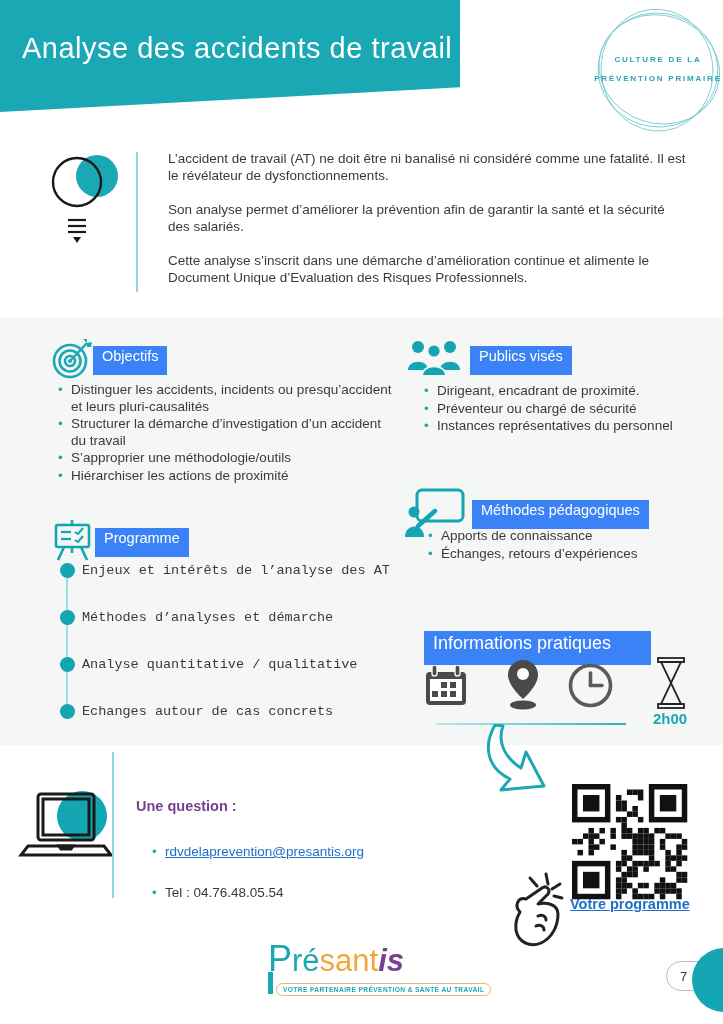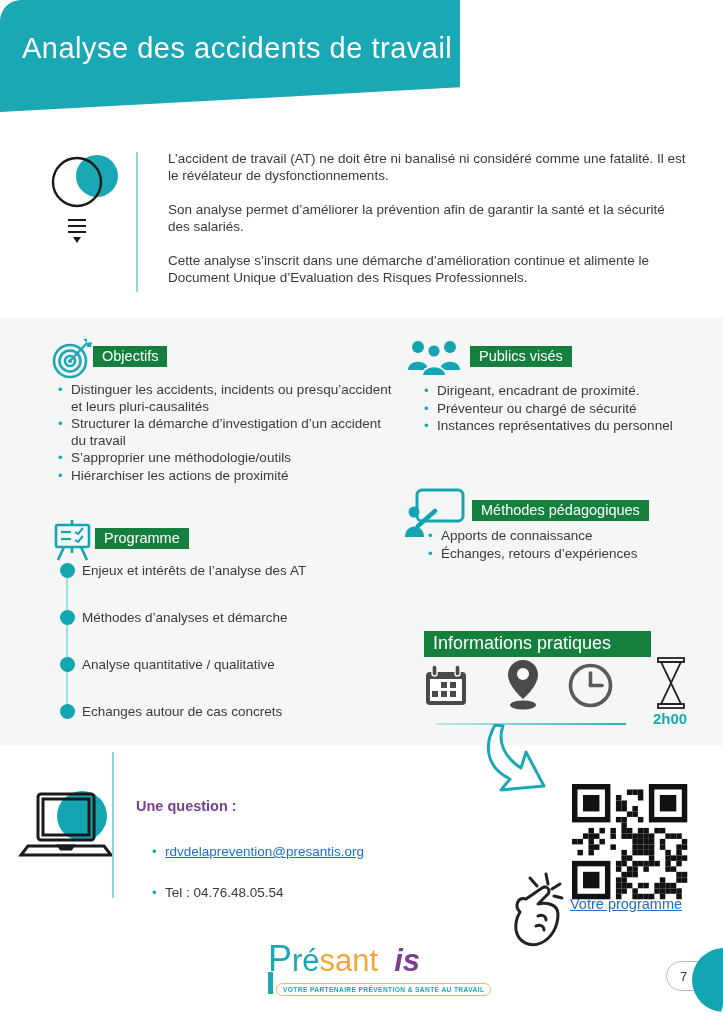--- a/index.html
+++ b/index.html
@@ -1,20 +1,20 @@
 <!DOCTYPE html>
 <html><head>
 <meta charset="utf-8">
 <style>
   * { margin:0; padding:0; box-sizing:border-box; }
   html,body { background:#fff; }
   body { font-family:"Liberation Sans", sans-serif; }
   #page {
     position:relative; width:723px; height:1024px; margin:0 auto;
-    background:#ffffff; overflow:hidden; color:#3b3b3b;border-radius:21px;
+    background:#ffffff; overflow:hidden; color:#3b3b3b;
   }
   
   .banner {
     position:absolute; left:0; top:0; width:460px; height:112px;
     background:#1BA8B5;
     clip-path:polygon(0 0, 100% 0, 100% 78%, 0 100%);
   }
   .banner h1 {
     position:absolute; left:22px; top:32px; color:#fff;
     font-size:29px; font-weight:400; letter-spacing:.5px;
@@ -27,52 +27,52 @@
   }
   
   .intro-icon { position:absolute; left:44px; top:146px; }
   .intro-line { position:absolute; left:136px; top:152px; width:2px; height:140px; background:#8FD5DB; }
   .intro-text { position:absolute; left:152px; top:150px; width:535px; font-size:13.5px; line-height:17px; color:#3a3a3a; }
   .intro-text p { margin-bottom:17px;margin-left:16px; }
   
   .panel { position:absolute; left:0; top:318px; width:723px; height:427px; background:#f5f6f6; }
   
   .sec-label {
-    position:absolute; background:#15803d; color:#fff; font-size:14.5px;
-    padding:2px 9px 3px 9px; white-space:nowrap;
+    position:absolute; background:#3b82f6; color:#fff; font-size:14.5px;
+    padding:2px 9px 11px 9px; white-space:nowrap;
   }
   
   .blist { position:absolute; list-style:none; font-size:13.5px; line-height:16.5px; color:#3a3a3a; }
   .blist li { position:relative; padding-left:13px; margin-bottom:1px; }
   .blist li::before { content:"•"; position:absolute; left:0; top:0; color:#1BA8B5; }
   
   .timeline { position:absolute; left:60px; top:556px; width:335px; height:165px; }
   .tl-line { position:absolute; left:6px; top:10px; width:2px; height:140px; background:#9FDDE2; }
   .tl-item { position:absolute; left:0; height:16px; }
   .tl-dot { position:absolute; left:0; top:0; width:15px; height:15px; border-radius:50%; background:#14A5B2; }
-  .tl-label { position:absolute; left:22px; top:0; white-space:nowrap; font-size:13.5px; color:#3a3a3a; }
+  .tl-label { position:absolute; left:22px; top:0; white-space:nowrap; font-size:13.5px; color:#3a3a3a;font-family:Liberation Mono, monospace; }
   
   .duration { position:absolute; left:653px; top:710px; color:#1BA8B5; font-weight:bold; font-size:15px; }
   .info-underline { position:absolute; left:436px; top:723px; width:190px; height:2px;
     background:linear-gradient(90deg,#BCE6EB,#35AEBC); }
   
   .link { color:#1D6FC8; text-decoration:underline; }
   .contact-line { position:absolute; left:112px; top:752px; width:2px; height:146px; background:#8FD5DB; }
   .contact-head { position:absolute; left:136px; top:798px; color:#7B3F92; font-weight:bold; font-size:14.5px; }
   .contact-list { left:152px; top:820px; }
   .contact-list li { margin-bottom:2px;margin-top:24px; }
-  .vp-link { position:absolute; left:570px; top:896px; font-size:14.5px; font-weight:normal; }
+  .vp-link { position:absolute; left:570px; top:896px; font-size:14.5px; font-weight:bold; }
   .qr { position:absolute; left:572px; top:784px; width:116px; height:110px; }
   
   .logo { position:absolute; left:268px; top:942px; width:200px; }
   .logo-row { font-size:31px; letter-spacing:0; line-height:34px; white-space:nowrap; }
   .logo-p { color:#1BA8B5; font-size:36px; font-weight:500; }
   .logo-pre { color:#1BA8B5; }
   .logo-mid { color:#F2A63B; }
-  .logo-suf { color:#7B3F92; font-style:italic; font-weight:bold;margin-left:16px; }
+  .logo-suf { color:#7B3F92; font-style:italic; font-weight:bold; }
   .logo-tag {
     display:inline-block; margin-left:8px; border:1px solid #F0B277; border-radius:8px;
     padding:2px 6px; color:#1BA8B5; font-size:6.6px; font-weight:bold; letter-spacing:.4px;
     white-space:nowrap; background:#fff;
   }
   .logo-stem { position:absolute; left:0px; top:30px; width:5px; height:22px; background:#1BA8B5; }
   .page-pill {
     position:absolute; left:666px; top:961px; width:80px; height:30px;
     border:1px solid #C9AED6; border-radius:16px; background:#fff;
   }
@@ -82,20 +82,33 @@
 </style>
 </head>
 <body>
 
 <div id="page">
 
   <div class="banner">
     <h1>Analyse des accidents de travail</h1>
   </div>
 
+  <div class="badge">
+    <svg width="128" height="128" viewBox="0 0 128 128">
+      <g fill="none" stroke="#7CCAD4" stroke-width="0.9">
+        <ellipse cx="64" cy="64" rx="60" ry="57" transform="rotate(8 64 64)"></ellipse>
+        <ellipse cx="63" cy="64" rx="56" ry="61" transform="rotate(-7 64 64)"></ellipse>
+        <ellipse cx="65" cy="63" rx="61" ry="54" transform="rotate(18 64 64)"></ellipse>
+      </g>
+    </svg>
+    <div class="badge-text">
+      <div>CULTURE DE LA</div>
+      <div>PRÉVENTION PRIMAIRE</div>
+    </div>
+  </div>
 
   <svg class="intro-icon" width="80" height="114" viewBox="0 0 80 114">
     <circle cx="53" cy="30" r="21" fill="#1BA8B5"></circle>
     <circle cx="33" cy="36" r="24" fill="none" stroke="#1a1a1a" stroke-width="2.4"></circle>
     <line x1="24" y1="74" x2="42" y2="74" stroke="#1a1a1a" stroke-width="2.2"></line>
     <line x1="24" y1="80" x2="42" y2="80" stroke="#1a1a1a" stroke-width="2.2"></line>
     <line x1="24" y1="86" x2="42" y2="86" stroke="#1a1a1a" stroke-width="2.2"></line>
     <path d="M29,91 h8 l-4,6 z" fill="#1a1a1a"></path>
   </svg>
   <div class="intro-line"></div>

